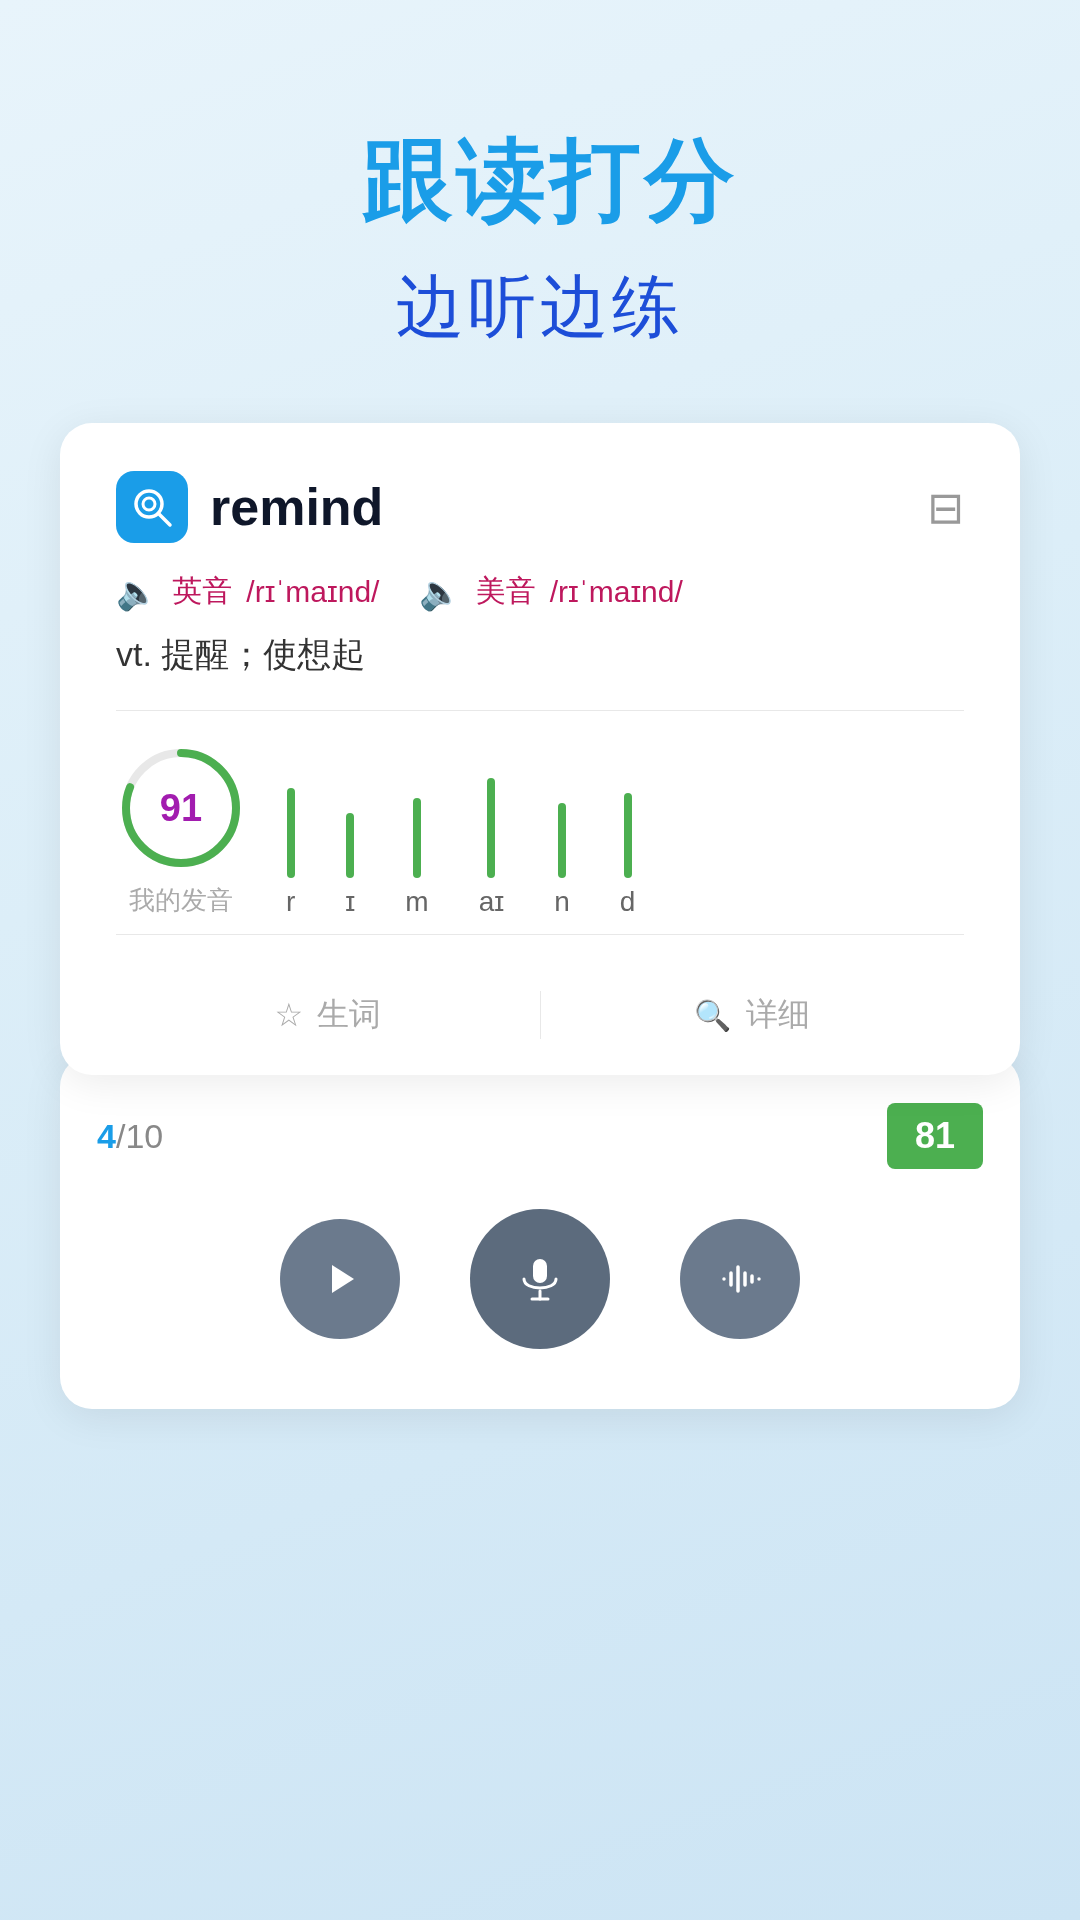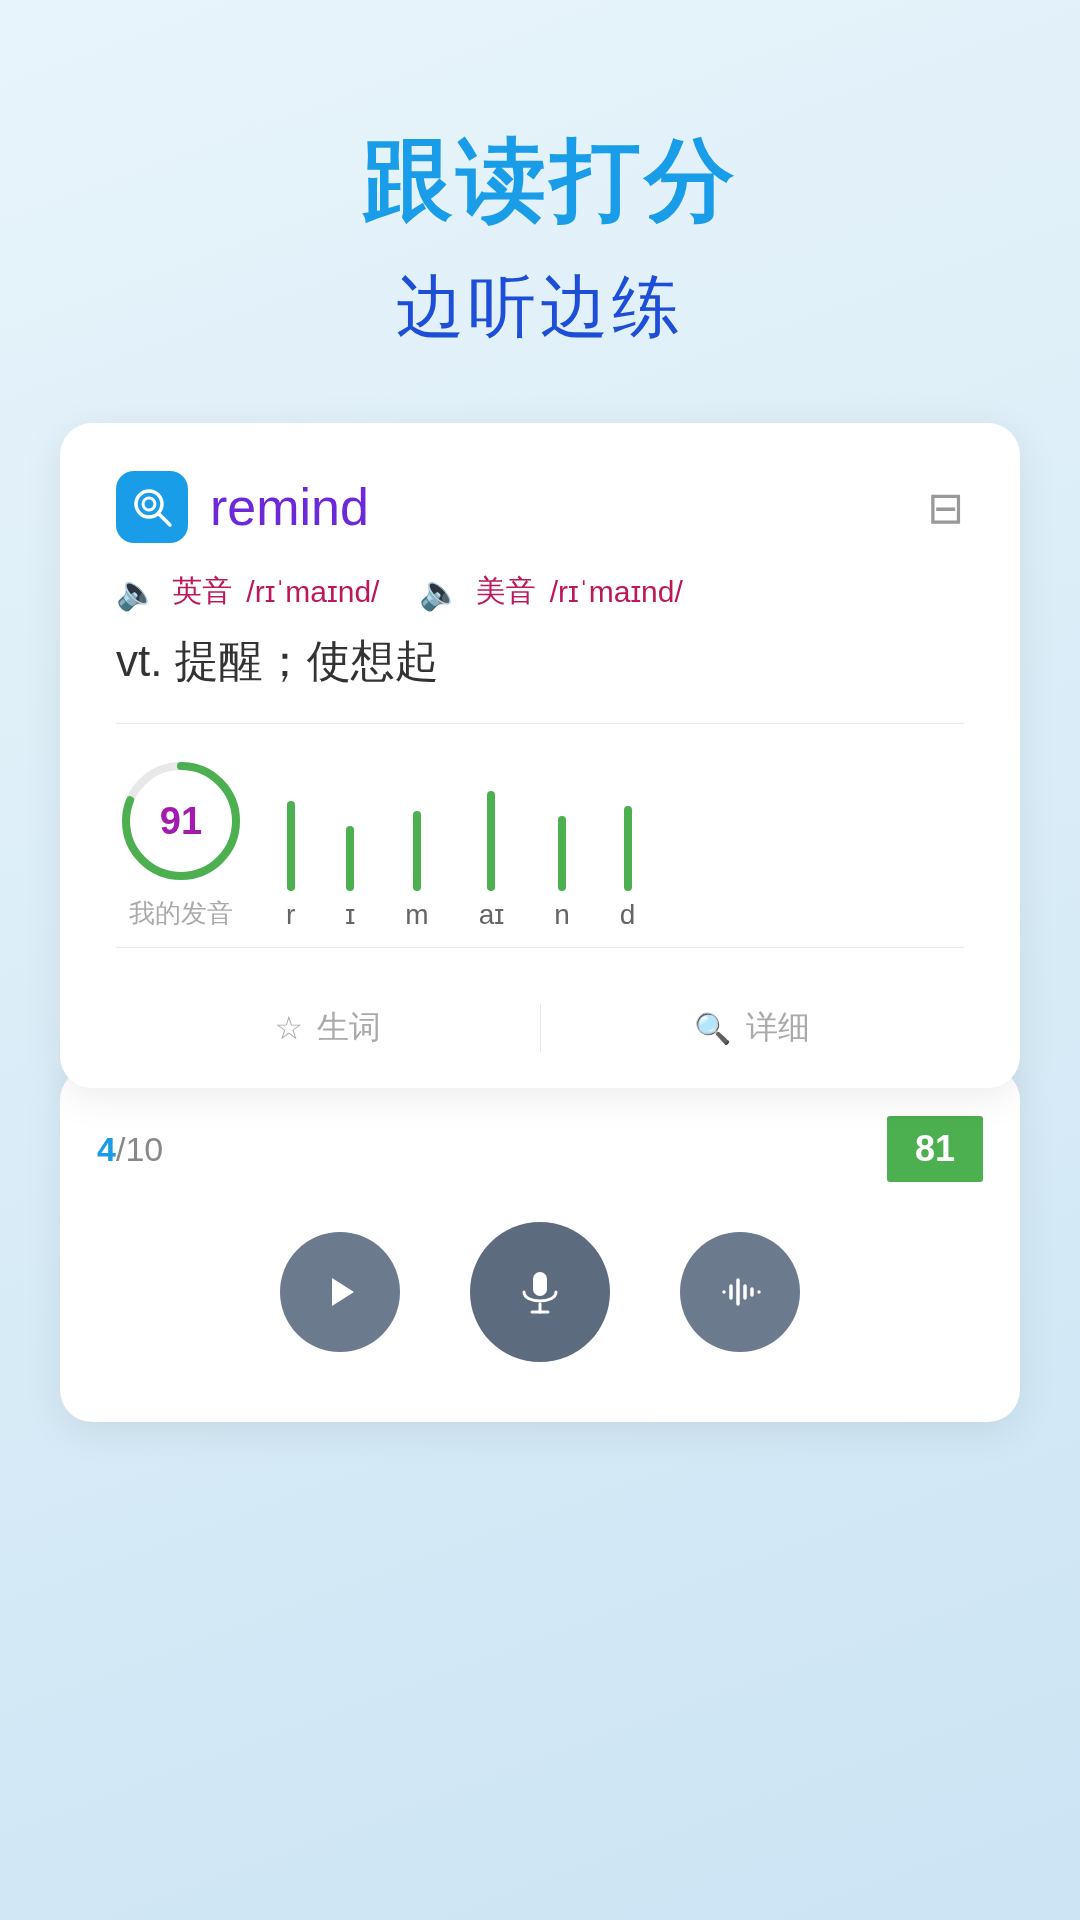--- a/index.html
+++ b/index.html
@@ -67,22 +67,22 @@
       justify-content: center;
     }
 
     .app-icon svg {
       width: 46px;
       height: 46px;
     }
 
     .word-title {
       font-size: 52px;
-      font-weight: 400;
-      color: #6d28d9;
+      font-weight: 700;
+      color: #0f172a;
     }
 
     .doc-icon {
       font-size: 44px;
       color: #999;
     }
 
     .phonetics-row {
       display: flex;
       align-items: center;
@@ -100,21 +100,21 @@
       font-size: 34px;
       color: #888;
     }
 
     .phonetic-label {
       font-size: 30px;
       color: #be185d;
     }
 
     .definition {
-      font-size: 44px;
+      font-size: 34px;
       color: #333;
       margin-bottom: 32px;
     }
 
     .divider {
       height: 1px;
       background: #e8e8e8;
       margin-bottom: 32px;
     }
 
@@ -235,21 +235,21 @@
       color: #1a9de8;
       font-weight: 600;
     }
 
     .score-badge {
       background: #4caf50;
       color: #fff;
       font-size: 36px;
       font-weight: 700;
       padding: 12px 28px;
-      border-radius: 3px;
+      border-radius: 8px;
     }
 
     .reading-text {
       font-size: 40px;
       line-height: 1.75;
       text-align: center;
       color: #2ecc52;
       font-weight: 500;
       margin-bottom: 60px;
     }

